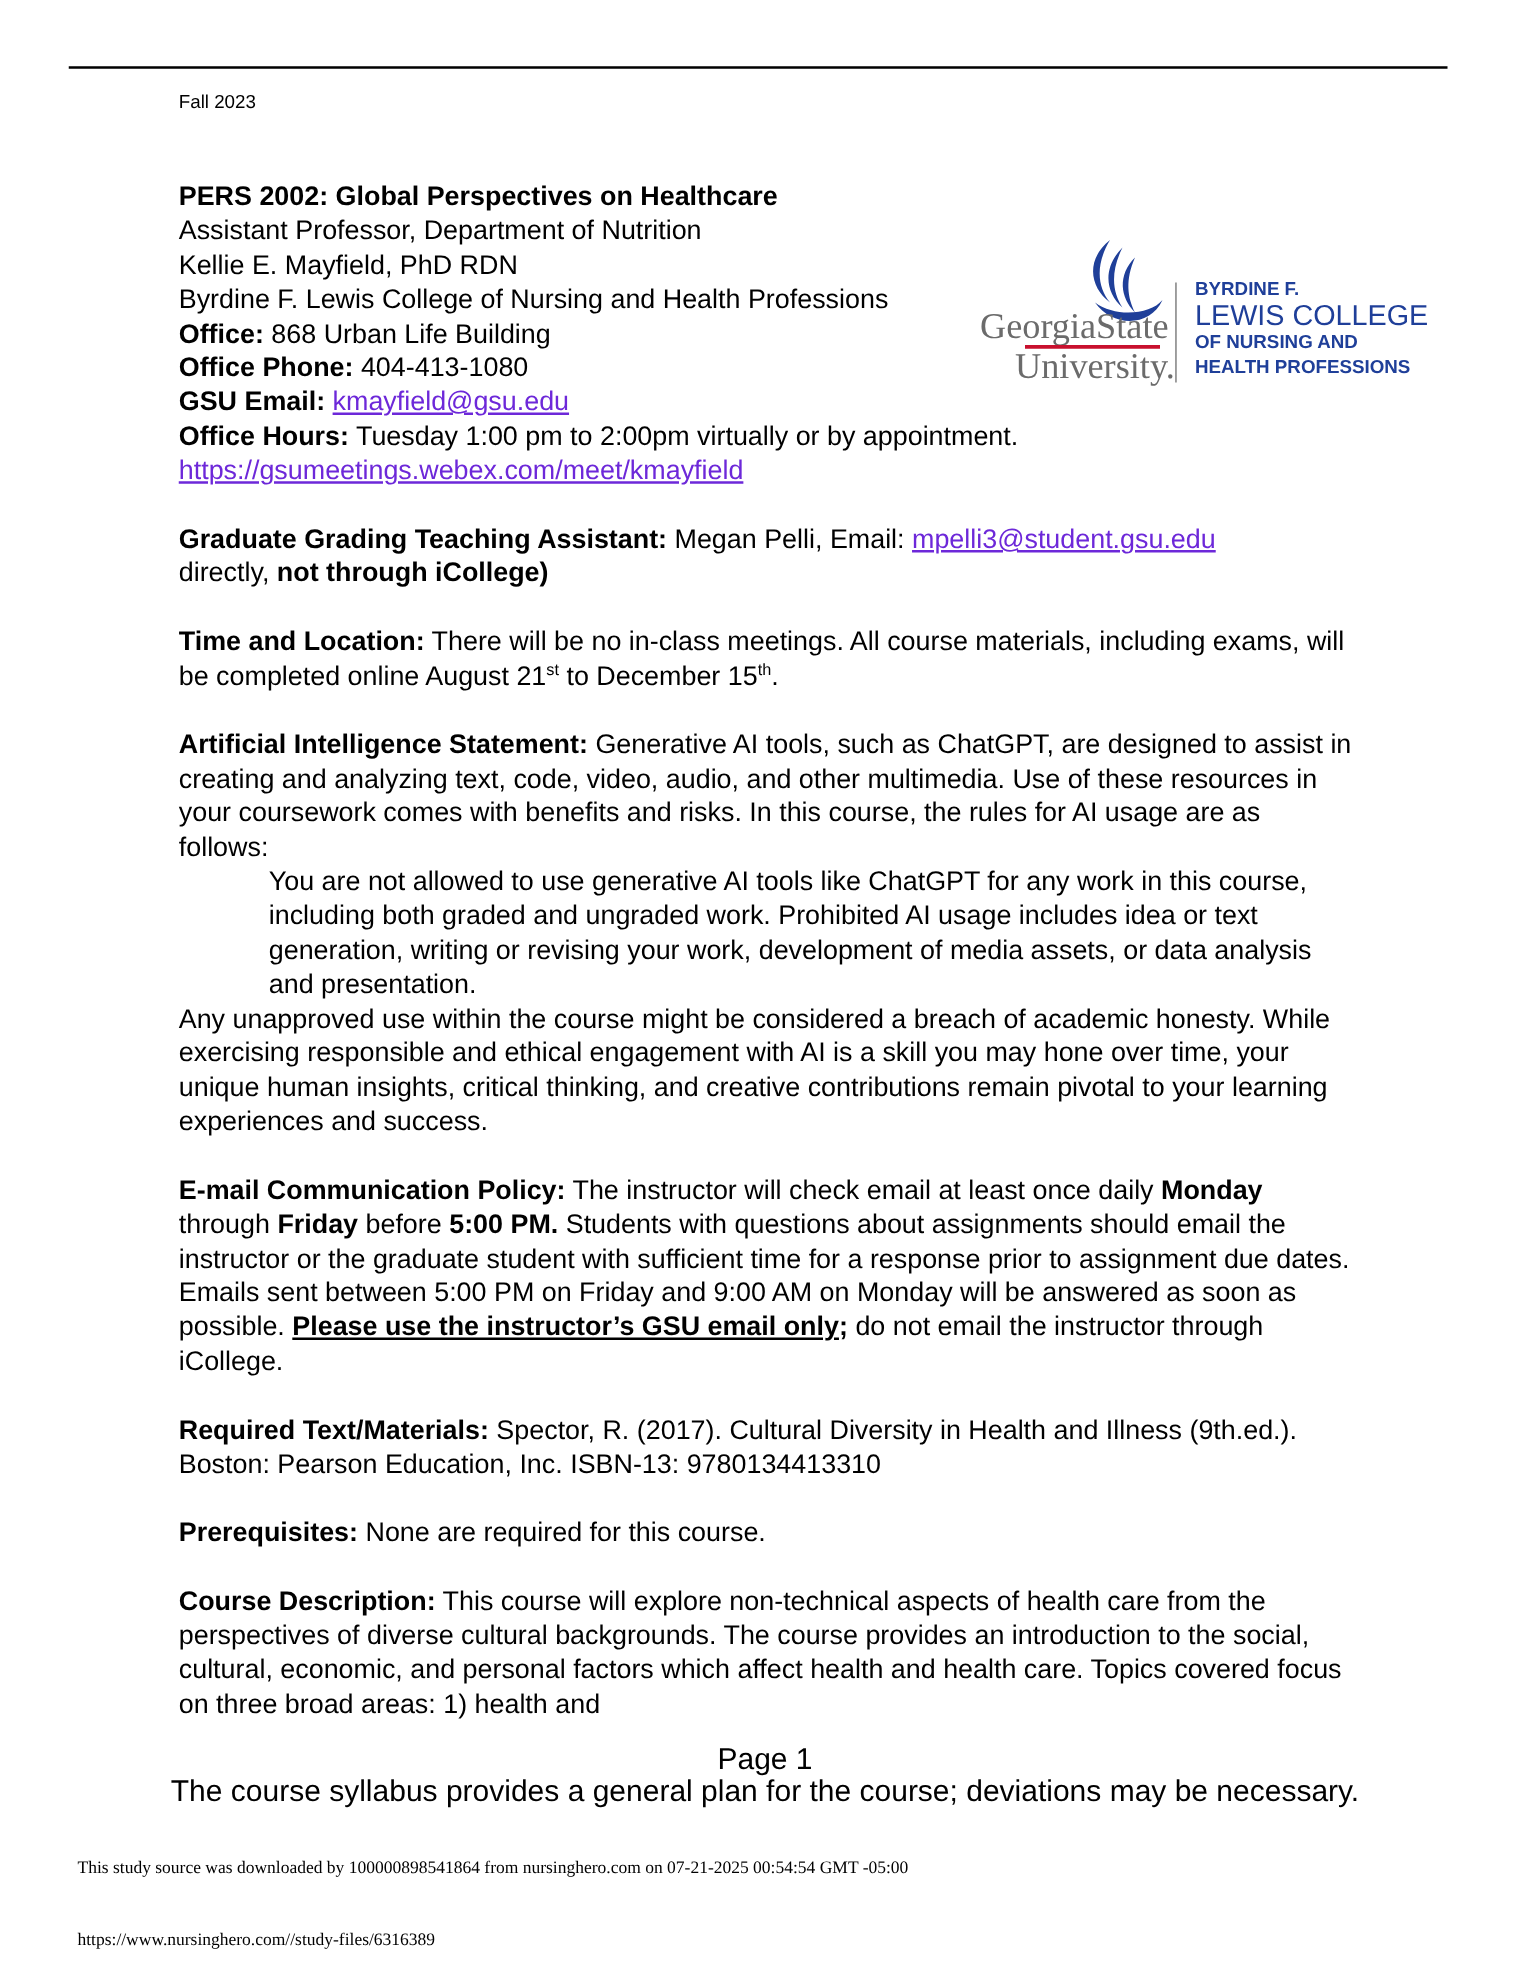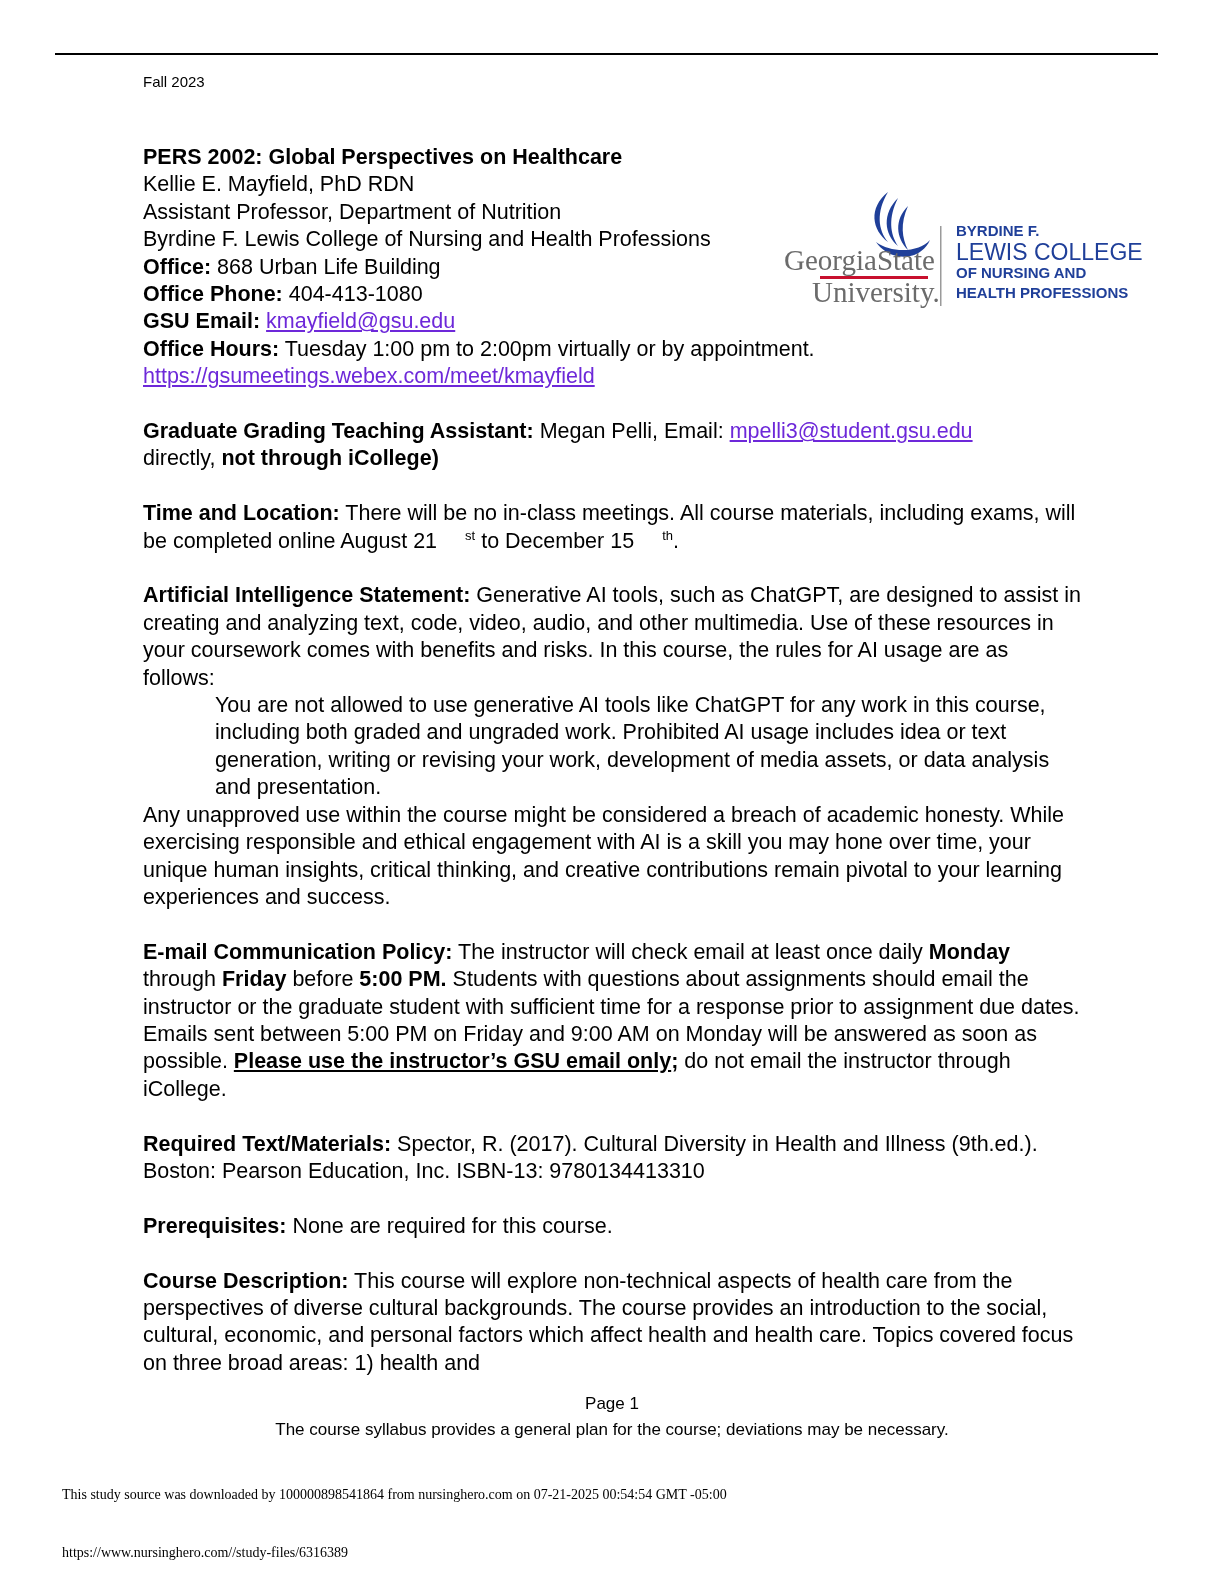--- a/index.html
+++ b/index.html
@@ -11,23 +11,23 @@
   .term { position: absolute; left: 143px; top: 73px; font-size: 15px; }
   .content { position: absolute; left: 143px; top: 144px; width: 940px; font-size: 21.5px; line-height: 27.4px; }
   .row-title { display: flex; }
   .row-title .instr-label { width: 356px; font-weight: bold; }
   .row-title .course-title { font-weight: bold; }
   b { font-weight: bold; }
   a { color: #6d28d9; text-decoration: underline; }
   .gap { height: 27.4px; }
   .indent { padding-left: 72px; }
   .u { text-decoration: underline; }
-  sup { font-size: 13px; line-height: 0; vertical-align: super; margin-left: 28px; }
+  sup { font-size: 13px; line-height: 0; vertical-align: super; }
   .logo { position: absolute; left: 780px; top: 190px; width: 385px; height: 120px; }
-  .footer { position: absolute; left: 0; width: 1224px; text-align: center; font-size: 17px; }
+  .footer { position: absolute; left: 0; width: 1224px; text-align: center; font-size: 24px; }
   .dl { position: absolute; left: 62px; font-family: "Liberation Serif", serif; font-size: 14px; }
 </style>
 </head>
 <body>
 
 <div class="top-rule"></div>
 <div class="term">Fall 2023</div>
 
 <svg class="logo" viewBox="0 0 385 120">
   <g fill="#1f3f99">
@@ -43,22 +43,22 @@
   <text x="176" y="46" font-family="Liberation Sans, sans-serif" font-size="15" font-weight="bold" fill="#1f3f99">BYRDINE F.</text>
   <text x="176" y="70" font-family="Liberation Sans, sans-serif" font-size="23" fill="#1f3f99">LEWIS COLLEGE</text>
   <text x="176" y="88" font-family="Liberation Sans, sans-serif" font-size="15" font-weight="bold" fill="#1f3f99">OF NURSING AND</text>
   <text x="176" y="108" font-family="Liberation Sans, sans-serif" font-size="15" font-weight="bold" fill="#1f3f99">HEALTH PROFESSIONS</text>
 </svg>
 
 <div class="content">
   <div class="row-title">
     <span class="course-title">PERS 2002: Global Perspectives on Healthcare</span>
   </div>
+  <div>Assistant Professor, Department of Nutrition</div>
   <div>Kellie E. Mayfield, PhD RDN</div>
-  <div>Assistant Professor, Department of Nutrition</div>
   <div>Byrdine F. Lewis College of Nursing and Health Professions</div>
   <div><b>Office:</b><span> 868 Urban Life Building</span></div>
   <div><b>Office Phone:</b><span> 404-413-1080</span></div>
   <div><b>GSU Email:</b> <a>kmayfield@gsu.edu</a></div>
   <div><b>Office Hours:</b><span> Tuesday 1:00 pm to 2:00pm virtually or by appointment.</span></div>
   <div><a>https://gsumeetings.webex.com/meet/kmayfield</a></div>
   <div class="gap"></div>
 
   <div>
     <b>Graduate Grading Teaching Assistant:</b><span> Megan Pelli, Email: </span><a>mpelli3@student.gsu.edu</a><br>

